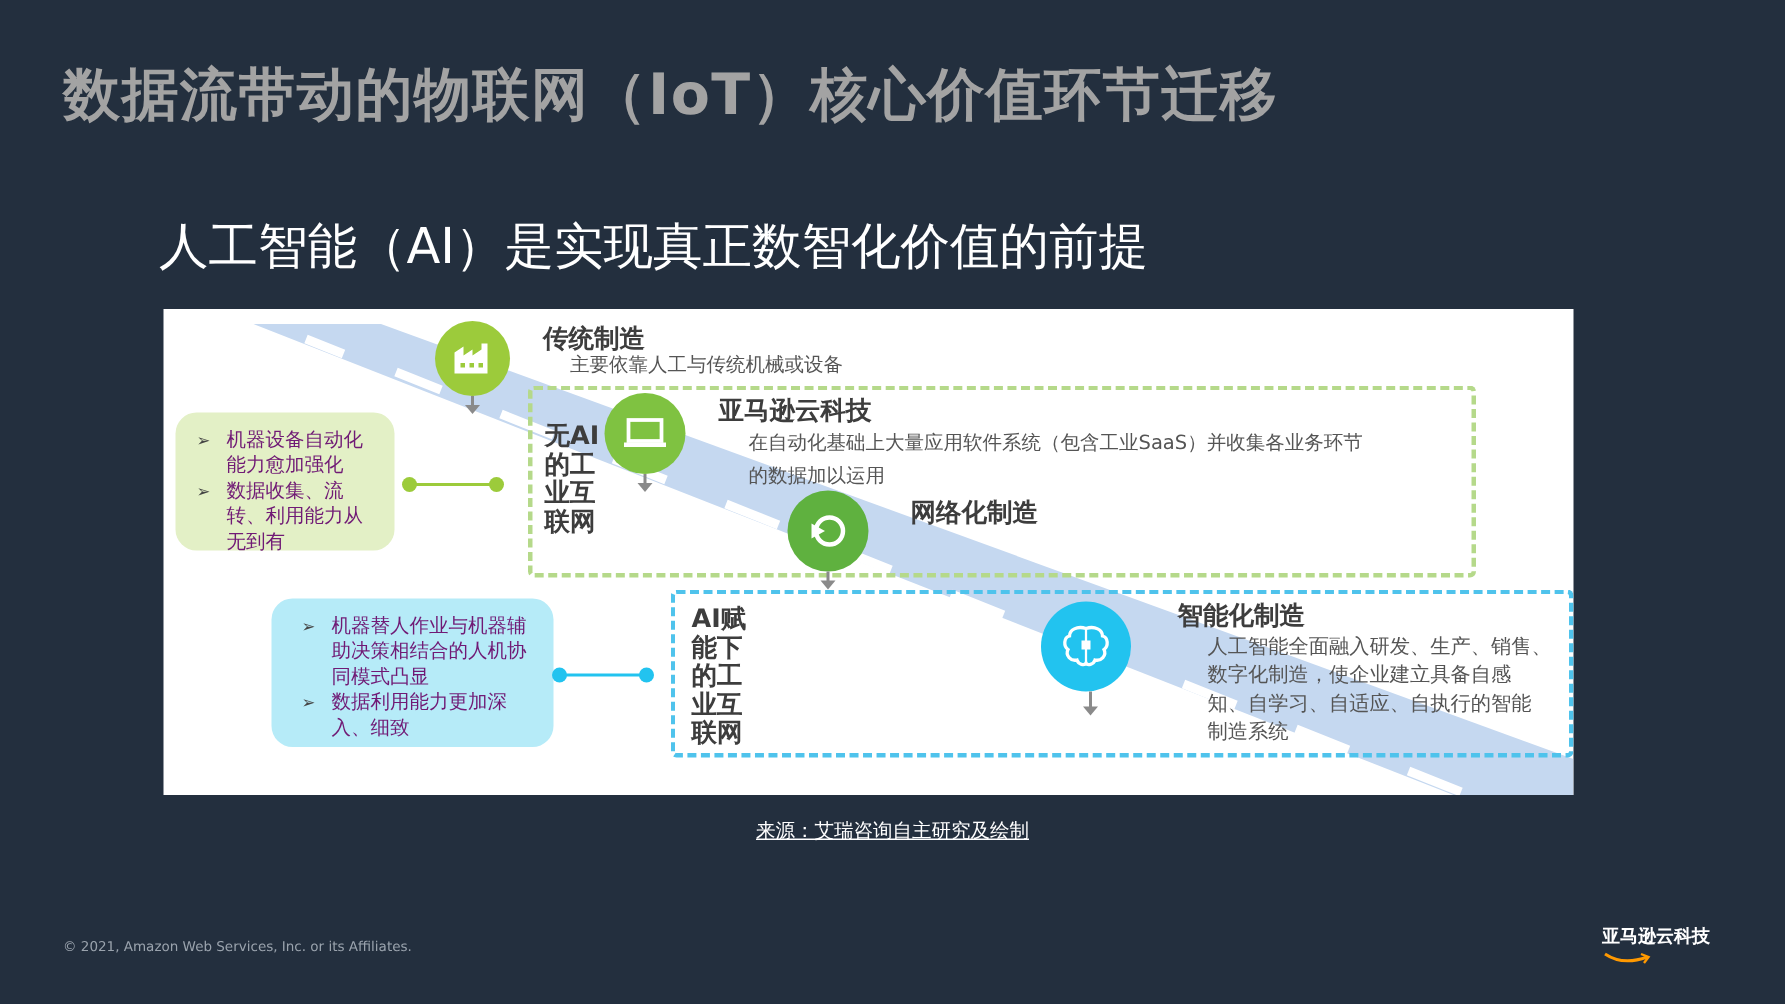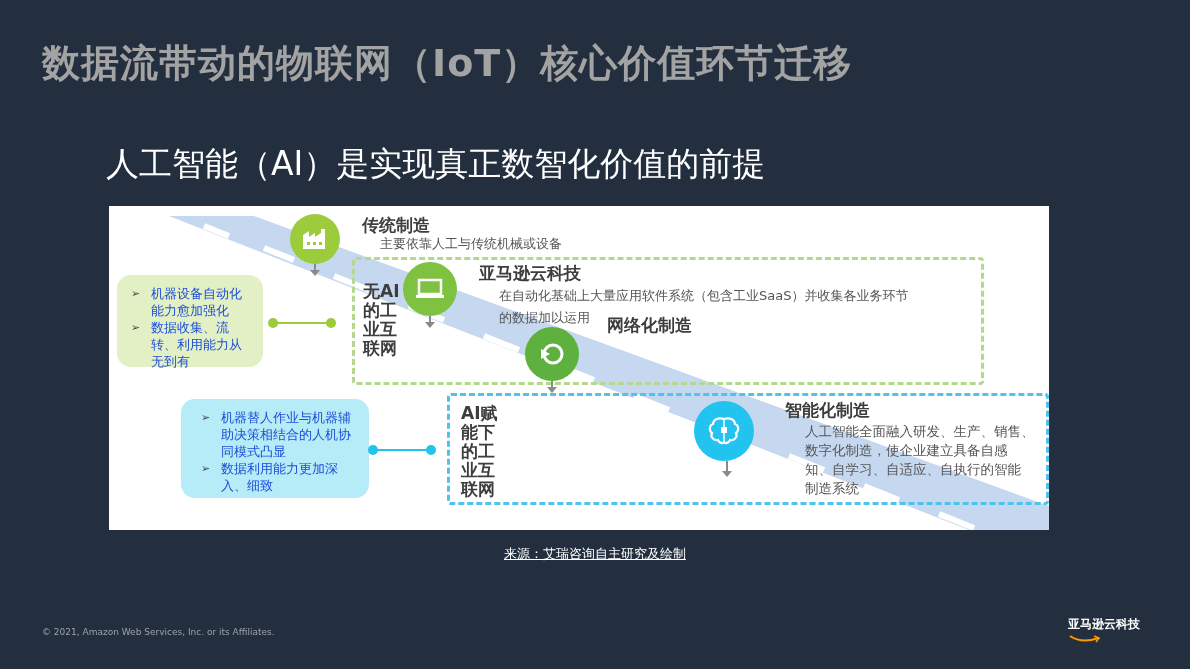--- a/index.html
+++ b/index.html
@@ -11,21 +11,21 @@
   .stage-title{position:absolute;font-weight:bold;color:#3d3d3d;font-size:17px;white-space:nowrap;}
   .stage-desc{position:absolute;color:#555;font-size:13px;line-height:21px;white-space:nowrap;}
   .circle{position:absolute;border-radius:50%;display:flex;align-items:center;justify-content:center;}
   .pin{position:absolute;width:2px;background:#8a8a8a;}
   .pin::after{content:"";position:absolute;left:-4px;bottom:-4px;border-left:5px solid transparent;border-right:5px solid transparent;border-top:6px solid #8a8a8a;}
   .dash-green{position:absolute;border:3px dashed #b5d98a;border-radius:4px;}
   .dash-blue{position:absolute;border:3px dashed #4fc3ec;border-radius:4px;}
   .vlabel{position:absolute;font-weight:bold;color:#3d3d3d;font-size:17px;line-height:19px;width:40px;word-break:break-all;}
   .note{position:absolute;border-radius:14px;padding:10px 12px 10px 14px;box-sizing:border-box;}
   .note ul{list-style:none;margin:0;padding:0;}
-  .note li{position:relative;padding-left:20px;color:#1d4ed8;font-size:13px;line-height:17px;}
+  .note li{position:relative;padding-left:20px;color:#701a75;font-size:13px;line-height:17px;}
   .note li::before{content:"\27A2";position:absolute;left:0;top:0;font-size:11px;color:#444;}
   .connector{position:absolute;height:2px;}
   .connector .dot{position:absolute;top:-4px;width:10px;height:10px;border-radius:50%;}
   .source{position:absolute;left:0;width:1190px;top:545px;text-align:center;color:#fff;font-size:13px;text-decoration:underline;}
   .copyright{position:absolute;left:42px;top:627px;color:#9aa3ad;font-size:9px;}
   .logo{position:absolute;left:1068px;top:616px;color:#fff;font-size:12px;font-weight:bold;}
 </style>
 </head>
 <body>
 
@@ -76,21 +76,21 @@
   <div class="stage-desc" style="left:390px;top:79px;">在自动化基础上大量应用软件系统（包含工业SaaS）并收集各业务环节</div>
   <div class="stage-desc" style="left:390px;top:101px;">的数据加以运用</div>
 
   <div class="circle" style="left:416px;top:121px;width:54px;height:54px;background:#5fb13f;">
     <svg width="30" height="30" viewBox="0 0 30 30">
         <circle cx="16" cy="15" r="9" fill="none" stroke="#fff" stroke-width="3"></circle>
         <polygon points="4,10 13,15 4,20" fill="#fff"></polygon>
       </svg>
   </div>
   <div class="pin" style="left:442px;top:175px;height:8px;"></div>
-  <div class="stage-title" style="left:498px;top:108px;">网络化制造</div>
+  <div class="stage-title" style="left:498px;top:124px;">网络化制造</div>
 
   <div class="circle" style="left:585px;top:195px;width:60px;height:60px;background:#22c3ef;">
     <svg width="34" height="30" viewBox="0 0 34 30">
         <path d="M17 3 C11 1 6 4 6 8 C2 9 2 15 5 17 C3 21 7 25 11 24 C12 27 16 28 17 26 C18 28 22 27 23 24 C27 25 31 21 29 17 C32 15 32 9 28 8 C28 4 23 1 17 3 Z" fill="none" stroke="#fff" stroke-width="2.2"></path>
         <rect x="14" y="11" width="6" height="6" fill="#fff"></rect>
         <line x1="17" y1="4" x2="17" y2="26" stroke="#fff" stroke-width="1.5"></line>
       </svg>
   </div>
   <div class="pin" style="left:617px;top:255px;height:12px;"></div>
   <div class="stage-title" style="left:676px;top:193px;">智能化制造</div>

